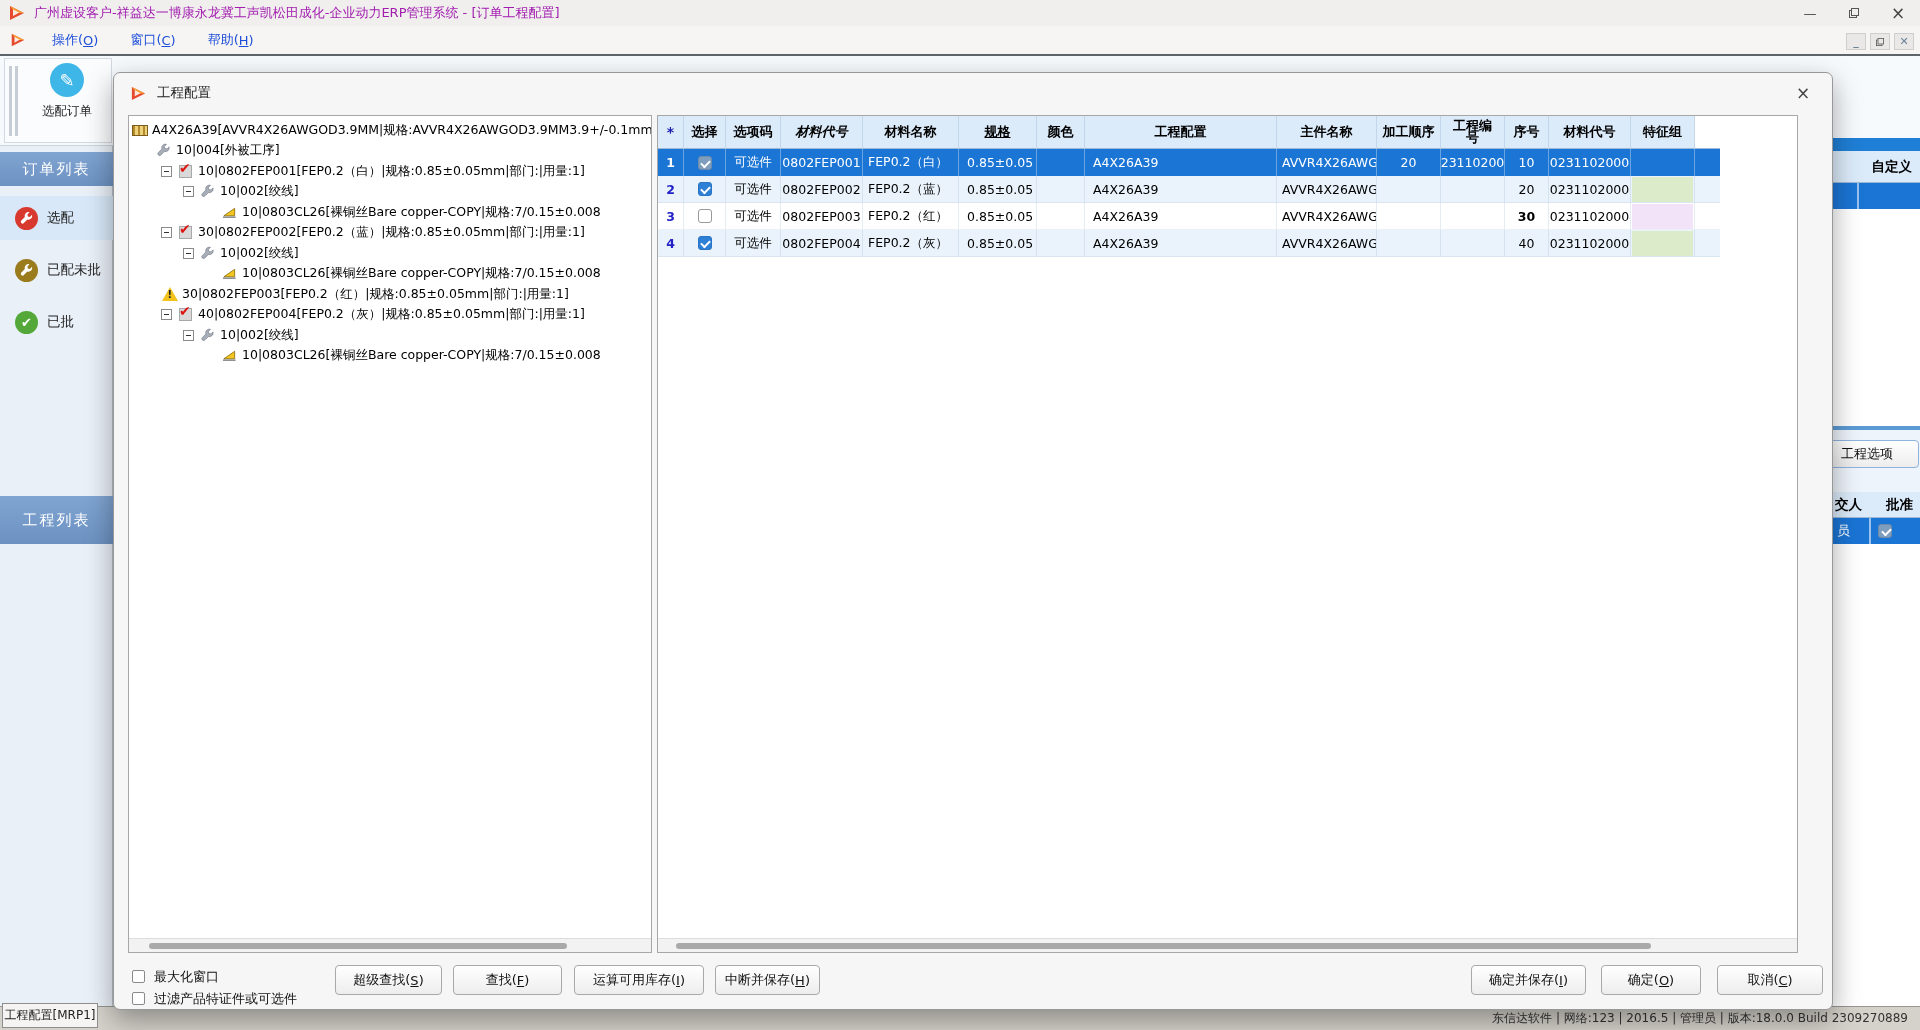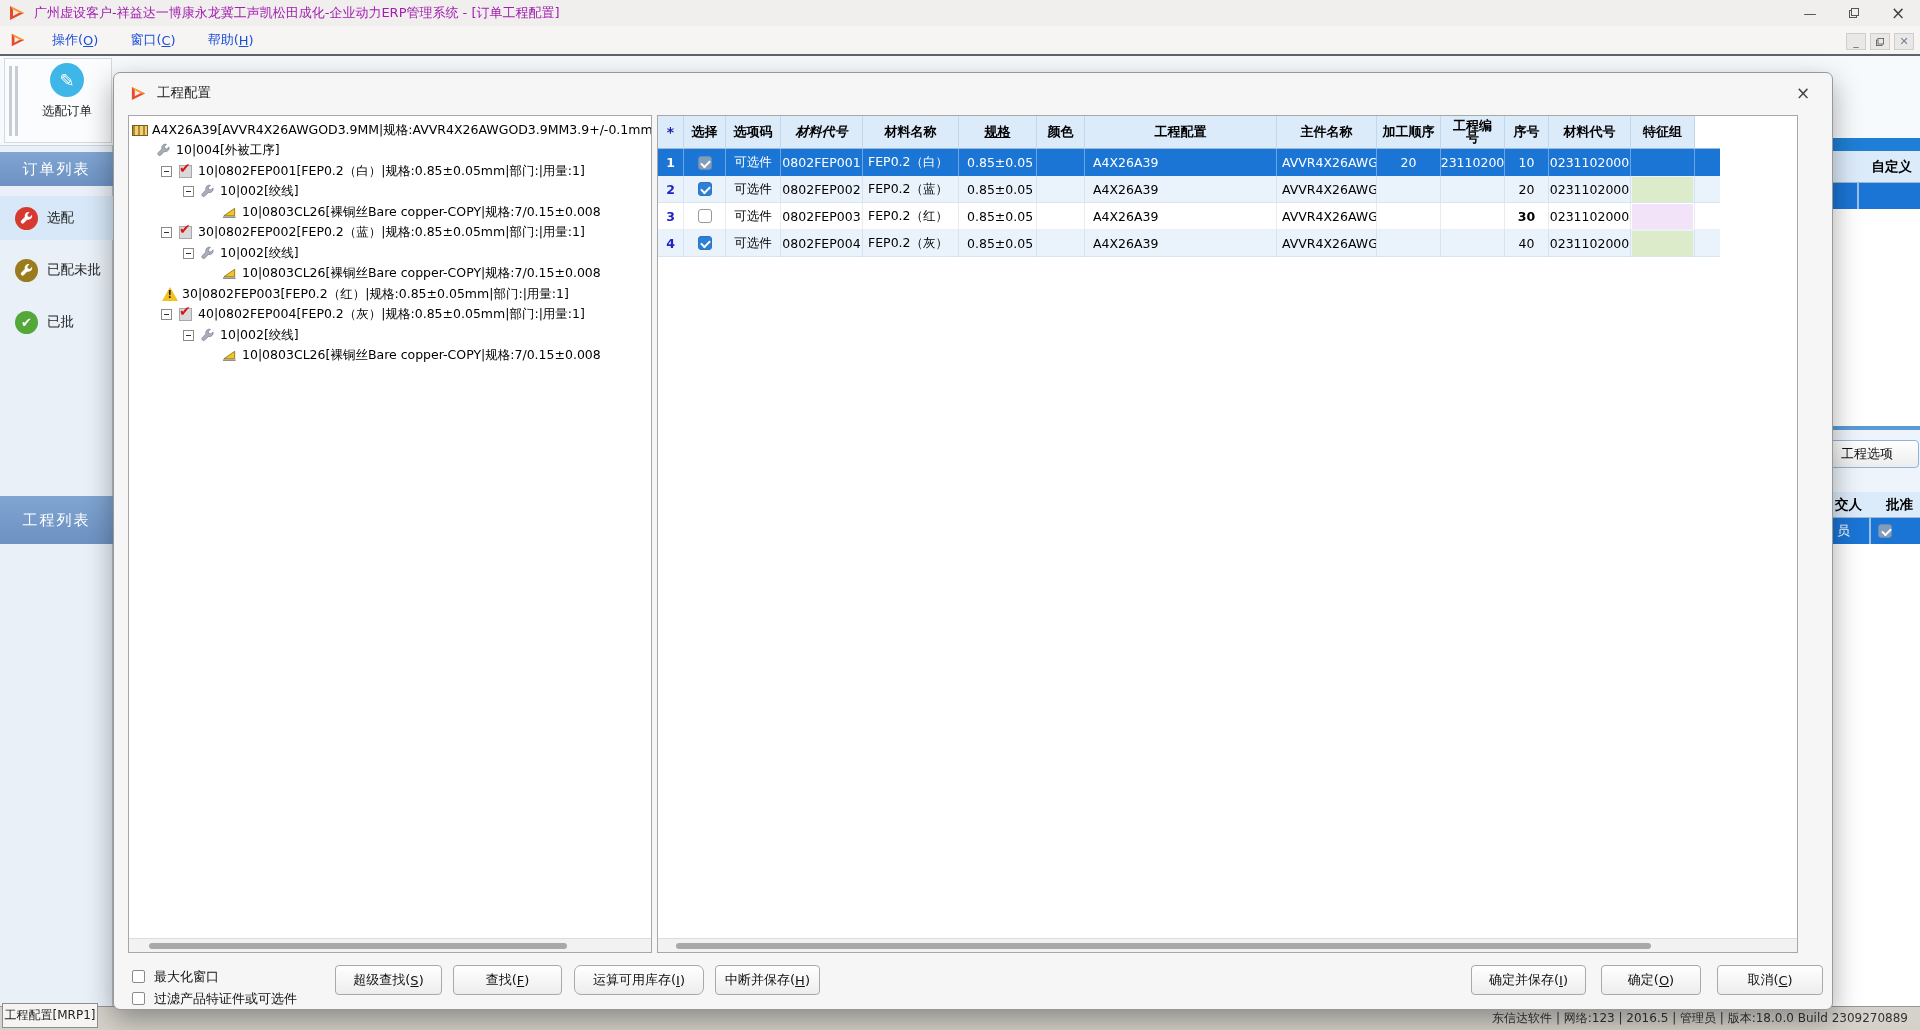--- a/index.html
+++ b/index.html
@@ -437,21 +437,21 @@
       </div>
     </div>
 
     <div class="dlg-cb" style="left:18px;top:897px"></div>
     <div class="dlg-cb-label" style="left:40px;top:895px">最大化窗口</div>
     <div class="dlg-cb" style="left:18px;top:919px"></div>
     <div class="dlg-cb-label" style="left:40px;top:917px">过滤产品特证件或可选件</div>
     <div id="footer-left">
         <div class="btn" style="left: 221px; top: 892px; width: 107px;">超级查找(<u>S</u>)</div>
         <div class="btn" style="left: 339px; top: 892px; width: 109px;">查找(<u>F</u>)</div>
-        <div class="btn" style="left: 460px; top: 892px; width: 130px; border-radius: 7px;">运算可用库存(<u>I</u>)</div>
+        <div class="btn" style="left: 460px; top: 892px; width: 130px;">运算可用库存(<u>I</u>)</div>
         <div class="btn" style="left: 601px; top: 892px; width: 105px;">中断并保存(<u>H</u>)</div>
       </div>
     <div id="footer-right">
         <div class="btn" style="left: 1357px; top: 892px; width: 115px;">确定并保存(<u>I</u>)</div>
         <div class="btn" style="left: 1487px; top: 892px; width: 100px;">确定(<u>O</u>)</div>
         <div class="btn" style="left: 1603px; top: 892px; width: 106px;">取消(<u>C</u>)</div>
       </div>
   </div>
 
 </div>

